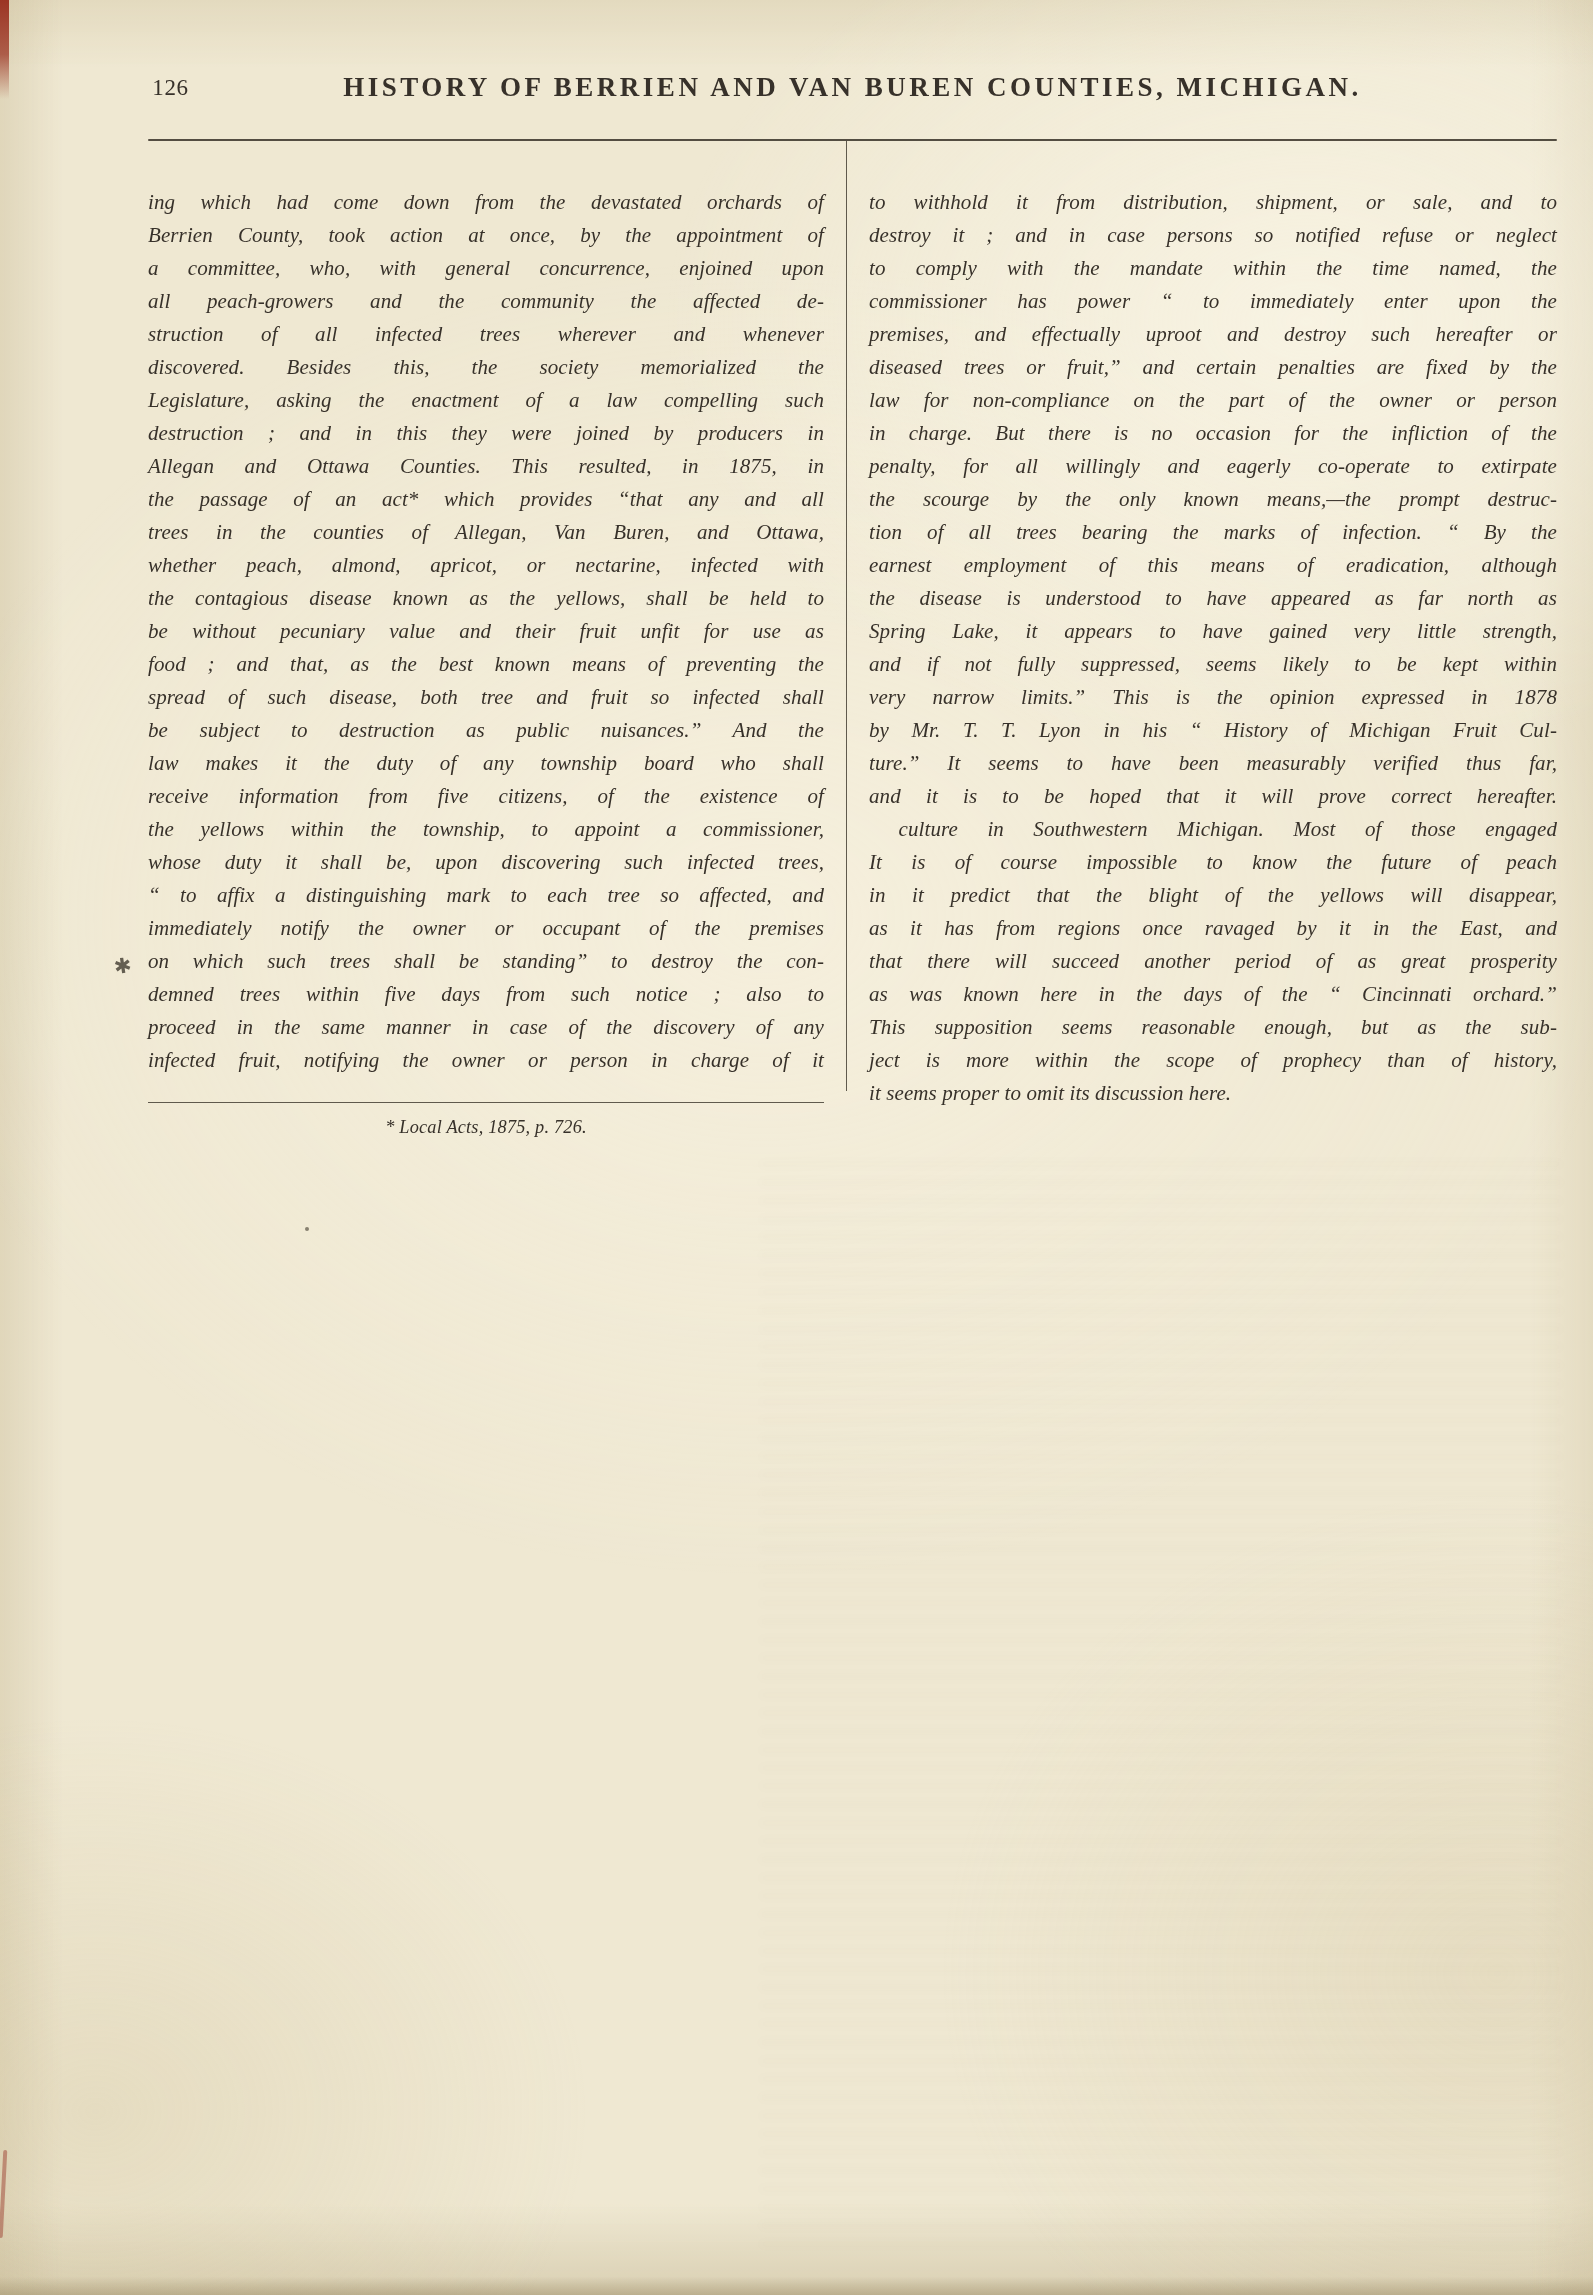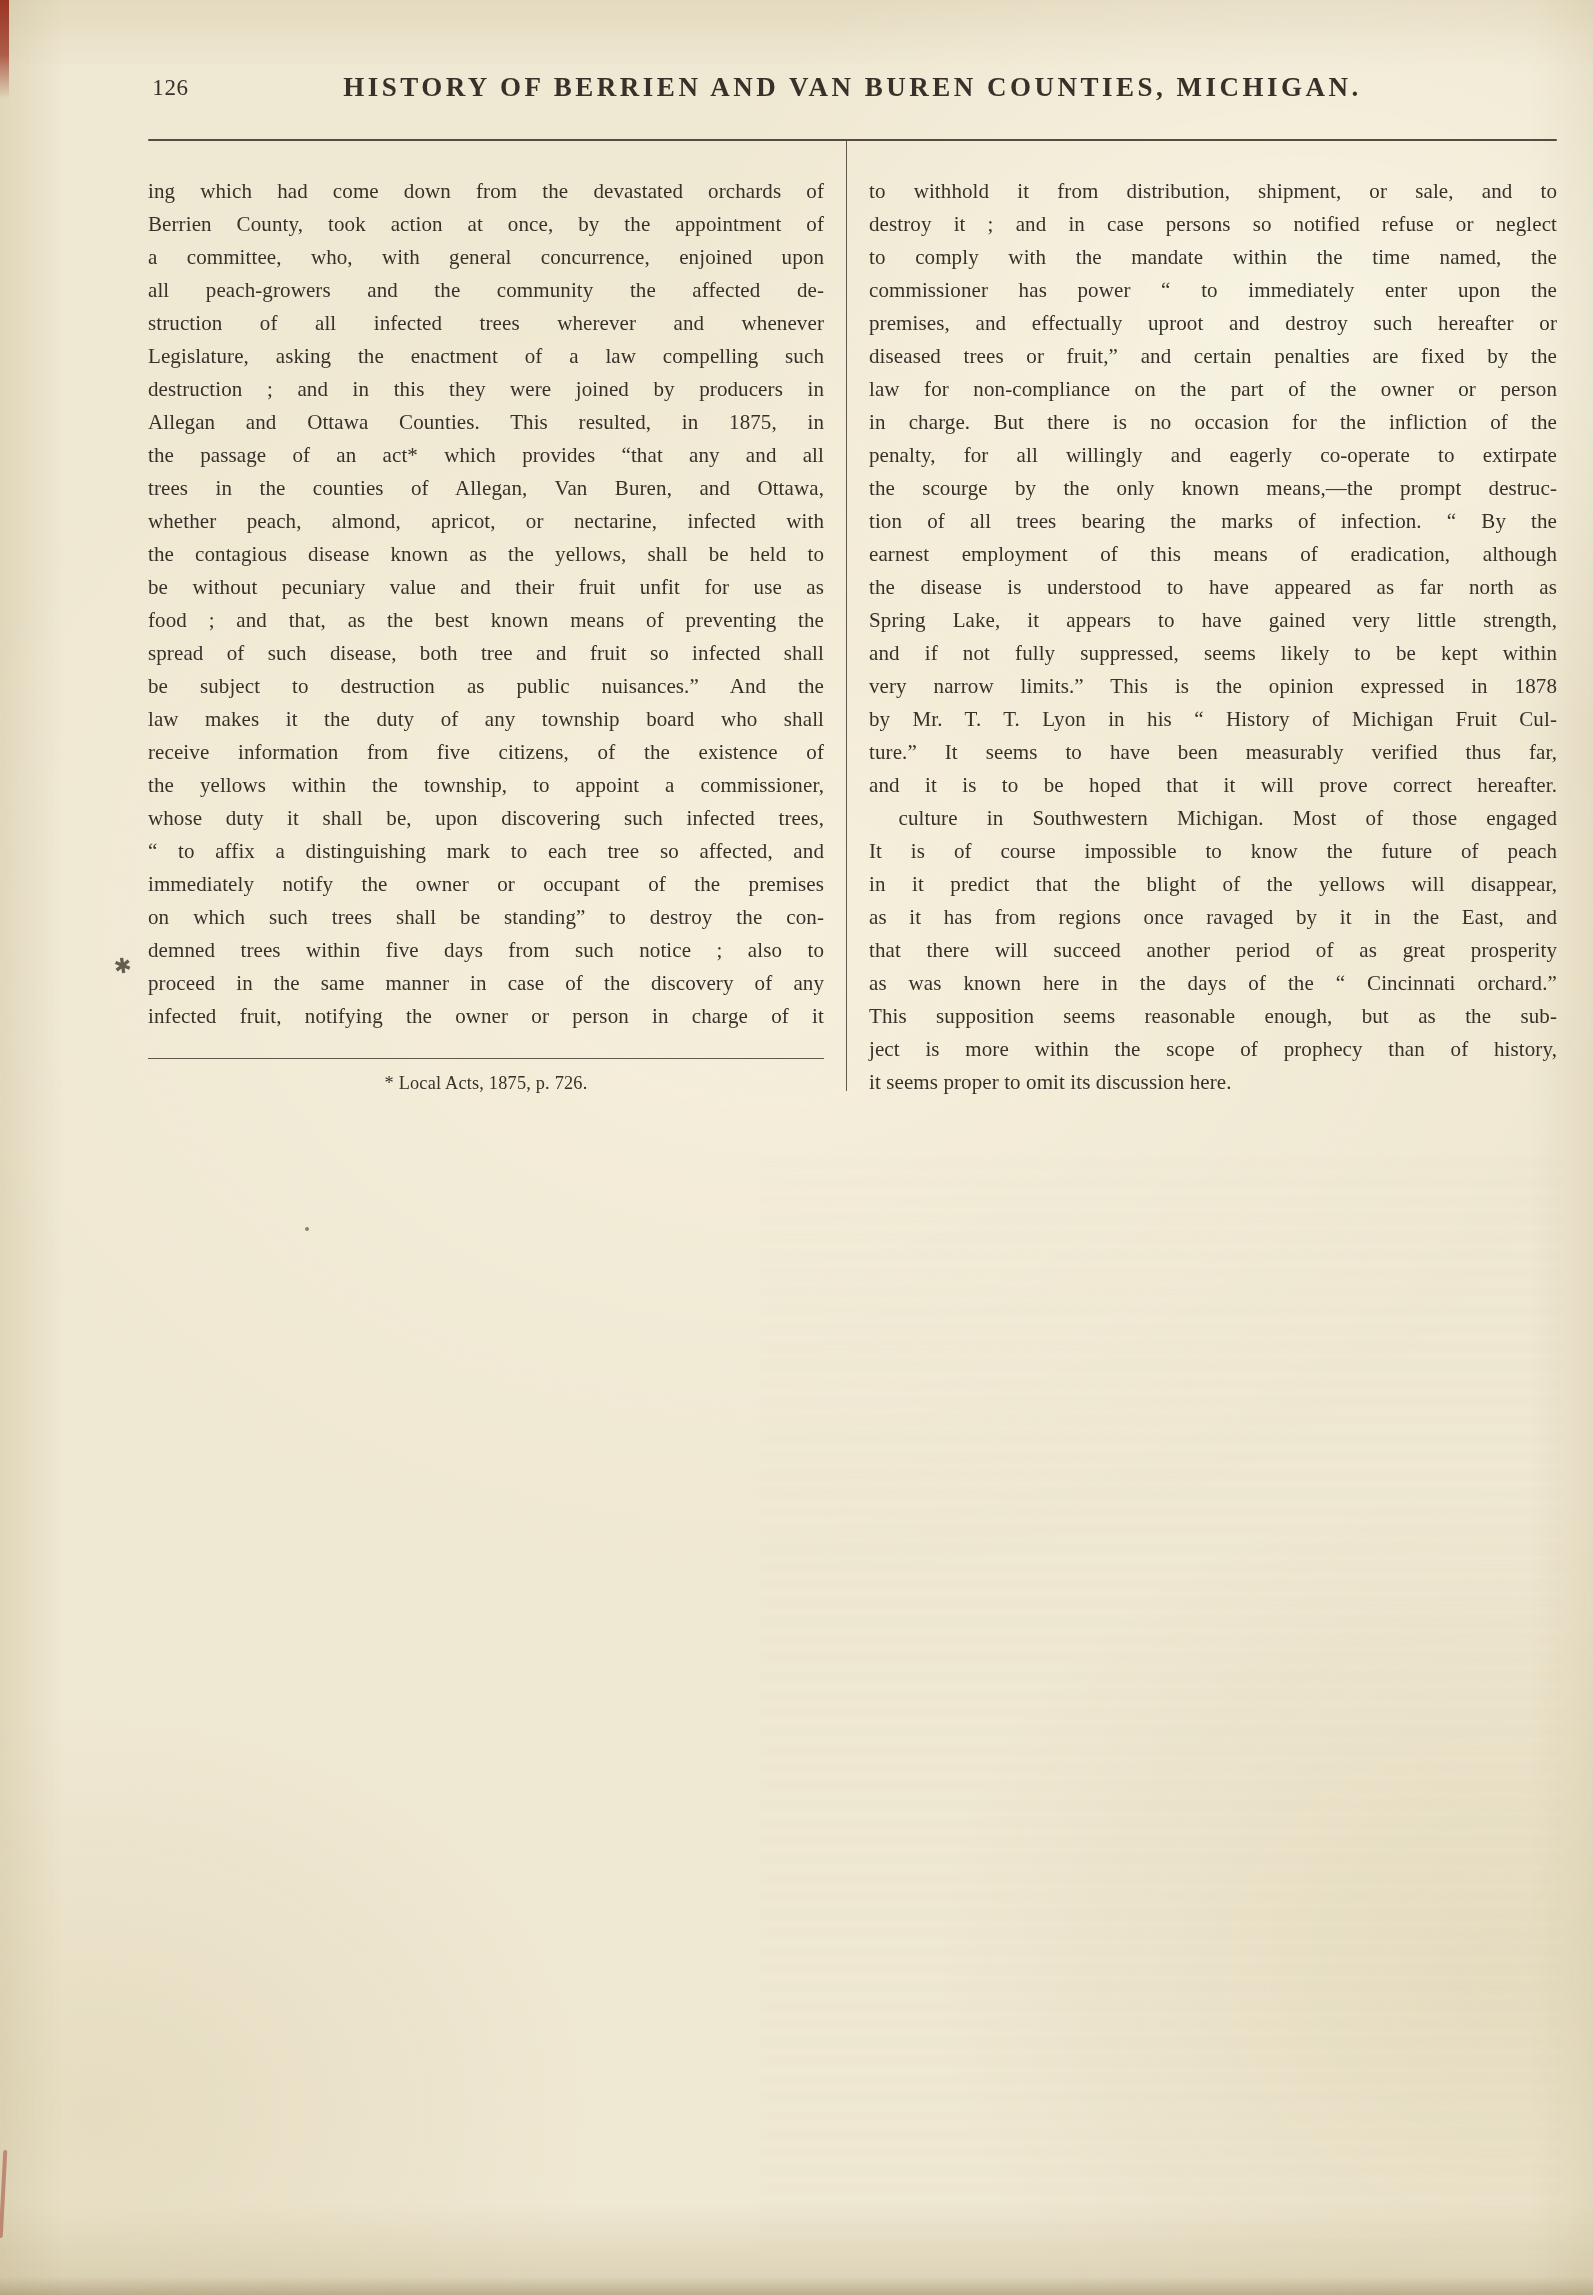--- a/index.html
+++ b/index.html
@@ -29,21 +29,21 @@
   
   .header{position:absolute;left:148px;top:69px;width:1409px;height:38px;}
   .page-number{position:absolute;left:4.2px;top:6.3px;font-size:23px;letter-spacing:0.7px;}
   .running-title{
     position:absolute;left:0;right:0;top:2.8px;text-align:center;
     font-size:27px;font-weight:700;letter-spacing:3.5px;
   }
   .header-rule{position:absolute;left:148px;top:139px;width:1409px;height:2.1px;background:var(--rule);border-radius:1.4px;opacity:.92;}
 
   
-  .column{position:absolute;top:175px;}
+  .column{position:absolute;top:186px;font-style:italic;}
   .column.left{left:148px;width:676px;}
   .column.right{left:869px;width:688px;}
   .column-divider{position:absolute;left:846px;top:141px;width:1.4px;height:950px;background:var(--rule);opacity:.85;}
 
   .par{margin:0;}
   .line{
     font-size:21px;line-height:33px;
     text-align:justify;text-align-last:justify;
     letter-spacing:0.1px;
   }
@@ -100,20 +100,21 @@
   <div class="column-divider"></div>
 
   <div class="column left">
     <div>
         <div class="par">
           <div class="line">ing which had come down from the devastated orchards of</div>
           <div class="line">Berrien County, took action at once, by the appointment of</div>
           <div class="line">a committee, who, with general concurrence, enjoined upon</div>
           <div class="line">all peach-growers and the community the affected de-</div>
           <div class="line">struction of all infected trees wherever and whenever</div>
+          <div class="line">discovered.  Besides this, the society memorialized the</div>
           <div class="line">Legislature, asking the enactment of a law compelling such</div>
           <div class="line">destruction ; and in this they were joined by producers in</div>
           <div class="line">Allegan and Ottawa Counties.  This resulted, in 1875, in</div>
           <div class="line">the passage of an act* which provides “that any and all</div>
           <div class="line">trees in the counties of Allegan, Van Buren, and Ottawa,</div>
           <div class="line">whether peach, almond, apricot, or nectarine, infected with</div>
           <div class="line">the contagious disease known as the yellows, shall be held to</div>
           <div class="line">be without pecuniary value and their fruit unfit for use as</div>
           <div class="line">food ; and that, as the best known means of preventing the</div>
           <div class="line">spread of such disease, both tree and fruit so infected shall</div>

